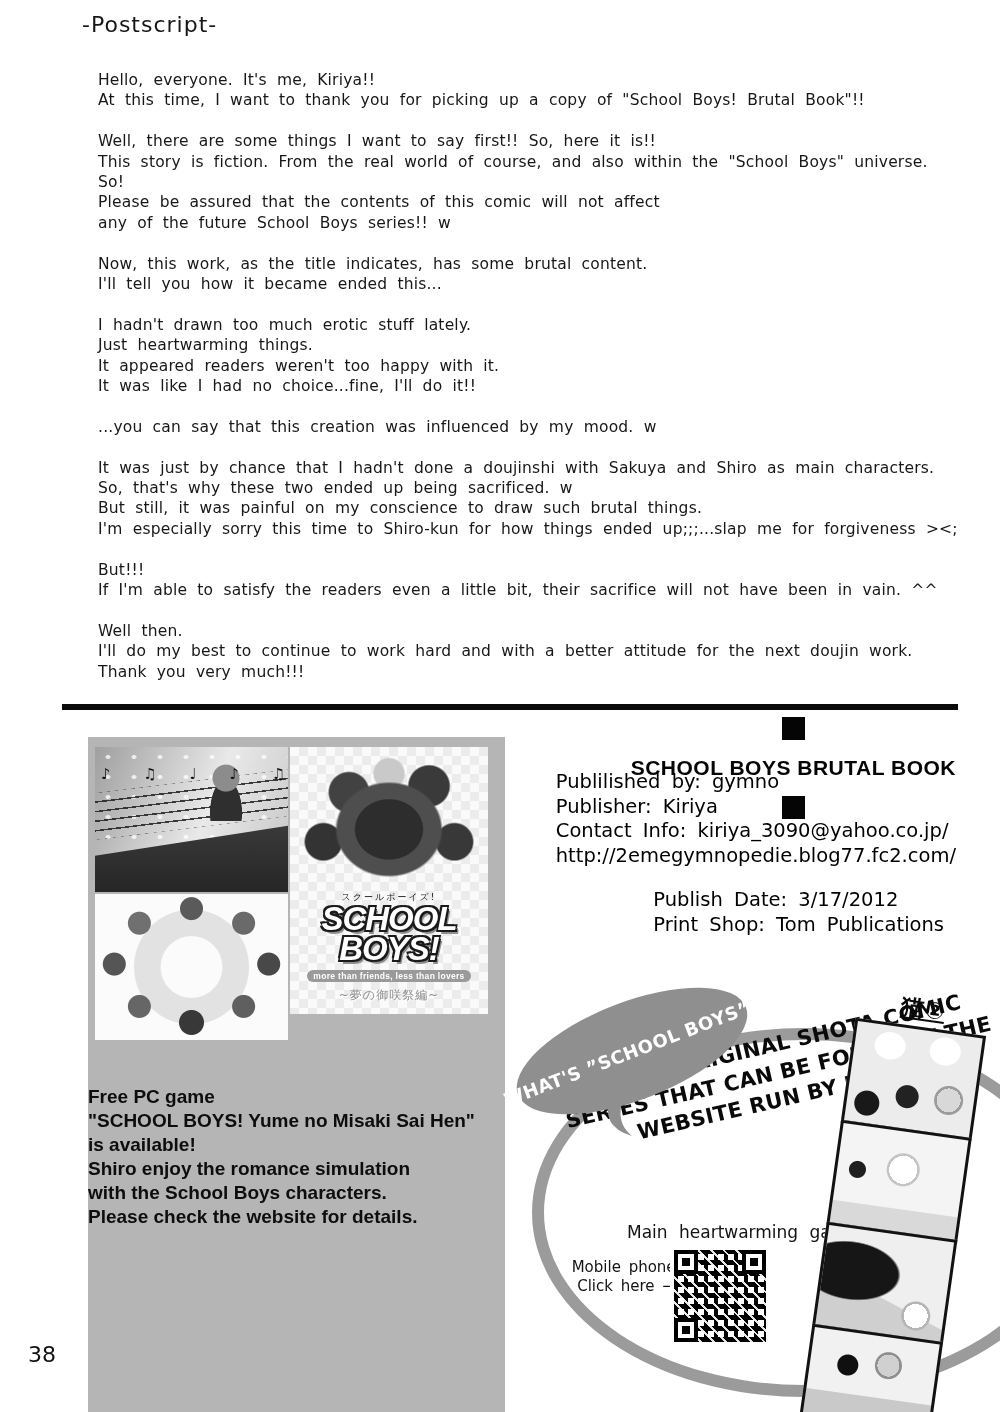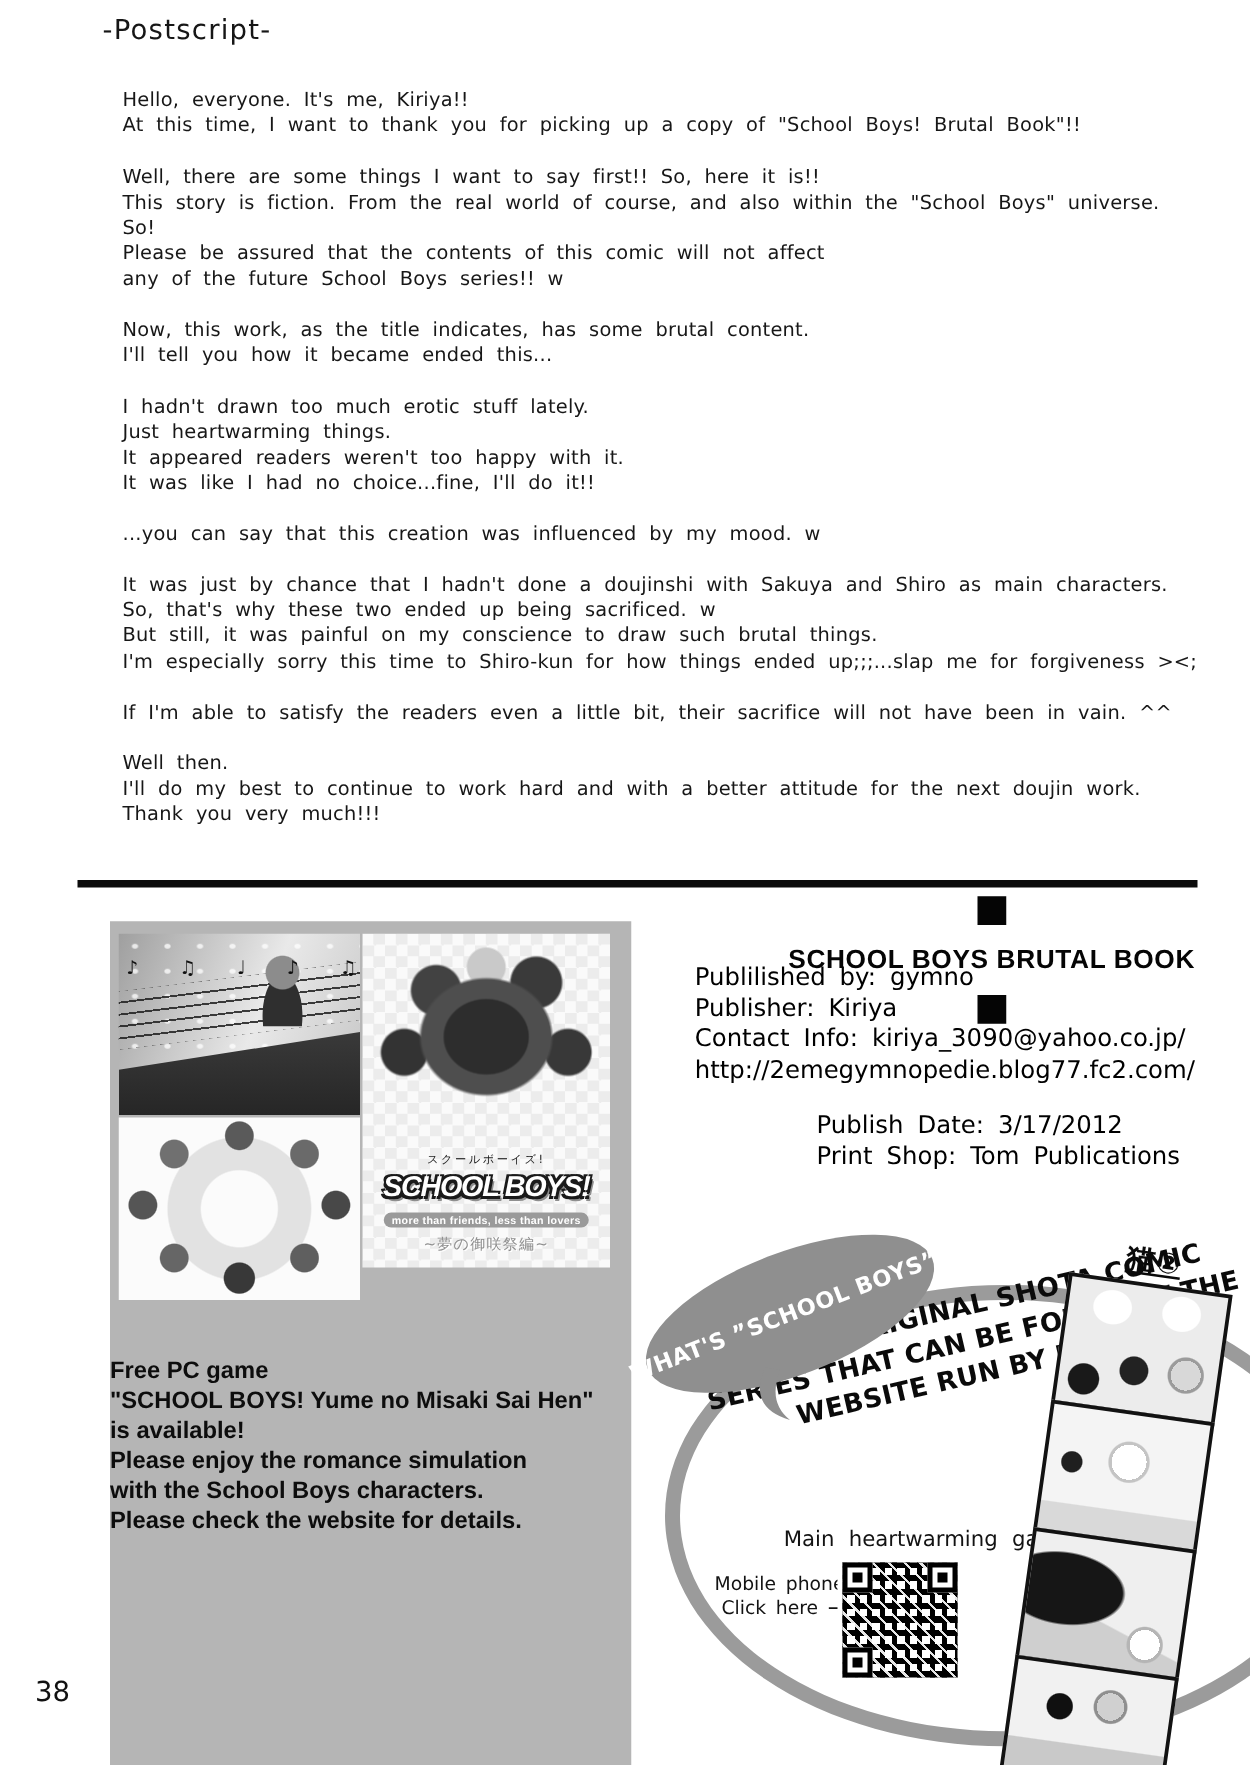--- a/index.html
+++ b/index.html
@@ -93,21 +93,21 @@
       radial-gradient(circle at 28% 24%, #424242 0 11%, transparent 12%),
       radial-gradient(circle at 72% 20%, #3a3a3a 0 11%, transparent 12%),
       radial-gradient(circle at 14% 56%, #333 0 10%, transparent 11%),
       radial-gradient(circle at 86% 56%, #383838 0 10%, transparent 11%),
       radial-gradient(circle at 50% 12%, #c9c9c9 0 9%, transparent 10%);
   }
   .cover-logo{position:absolute;left:0;bottom:10px;width:100%;text-align:center;}
   .cover-kana{font-size:9px;letter-spacing:2px;color:#222;}
   .cover-main{
     font-family:"Liberation Sans",sans-serif;font-weight:bold;font-style:italic;
-    font-size:23px;letter-spacing:-1px;color:#fff;line-height:30px;
+    font-size:33px;letter-spacing:-1px;color:#fff;line-height:30px;
     text-shadow:-2px -2px 0 #1a1a1a,2px -2px 0 #1a1a1a,-2px 2px 0 #1a1a1a,2px 2px 0 #1a1a1a,3px 4px 0 #8f8f8f;
   }
   .cover-tag{
     display:inline-block;background:#9a9a9a;color:#fff;border-radius:8px;
     font-family:"Liberation Sans",sans-serif;font-weight:bold;
     font-size:8.5px;padding:1px 6px;margin-top:2px;letter-spacing:.3px;
   }
   .cover-ed{
     margin-top:4px;font-size:12px;letter-spacing:1px;color:#8d8d8d;
     text-shadow:1px 1px 0 #fff;
@@ -222,20 +222,21 @@
   <div class="para">
     <div class="line">...you can say that this creation was influenced by my mood. w</div>
   </div>
   <div class="para">
     <div class="line">It was just by chance that I hadn't done a doujinshi with Sakuya and Shiro as main characters.</div>
     <div class="line">So, that's why these two ended up being sacrificed. w</div>
     <div class="line">But still, it was painful on my conscience to draw such brutal things.</div>
     <div class="line">I'm especially sorry this time to Shiro-kun for how things ended up;;;...slap me for forgiveness &gt;&lt;;</div>
   </div>
   <div class="para">
+    <div class="line">But!!!</div>
     <div class="line">If I'm able to satisfy the readers even a little bit, their sacrifice will not have been in vain. ^^</div>
   </div>
   <div class="para">
     <div class="line">Well then.</div>
     <div class="line">I'll do my best to continue to work hard and with a better attitude for the next doujin work.</div>
     <div class="line">Thank you very much!!!</div>
   </div>
 </div>
 
 <div class="divider"></div>
@@ -269,21 +270,21 @@
       <div class="cover-kana">スクールボーイズ!</div>
       <div class="cover-main">SCHOOL BOYS!</div>
       <div><span class="cover-tag">more than friends, less than lovers</span></div>
       <div class="cover-ed">~夢の御咲祭編~</div>
     </div>
   </div>
   <div class="promo">
     <div>Free PC game</div>
     <div>"SCHOOL BOYS! Yume no Misaki Sai Hen"</div>
     <div>is available!</div>
-    <div>Please enjoy the romance simulation</div>
+    <div>Shiro enjoy the romance simulation</div>
     <div>with the School Boys characters.</div>
     <div>Please check the website for details.</div>
   </div>
 </div>
 
 <div class="big-ellipse"></div>
 
 <div class="claim">
   <div>IT'S AN ORIGINAL SHOTA COMIC</div>
   <div>SERIES THAT CAN BE FOUND AT THE</div>

